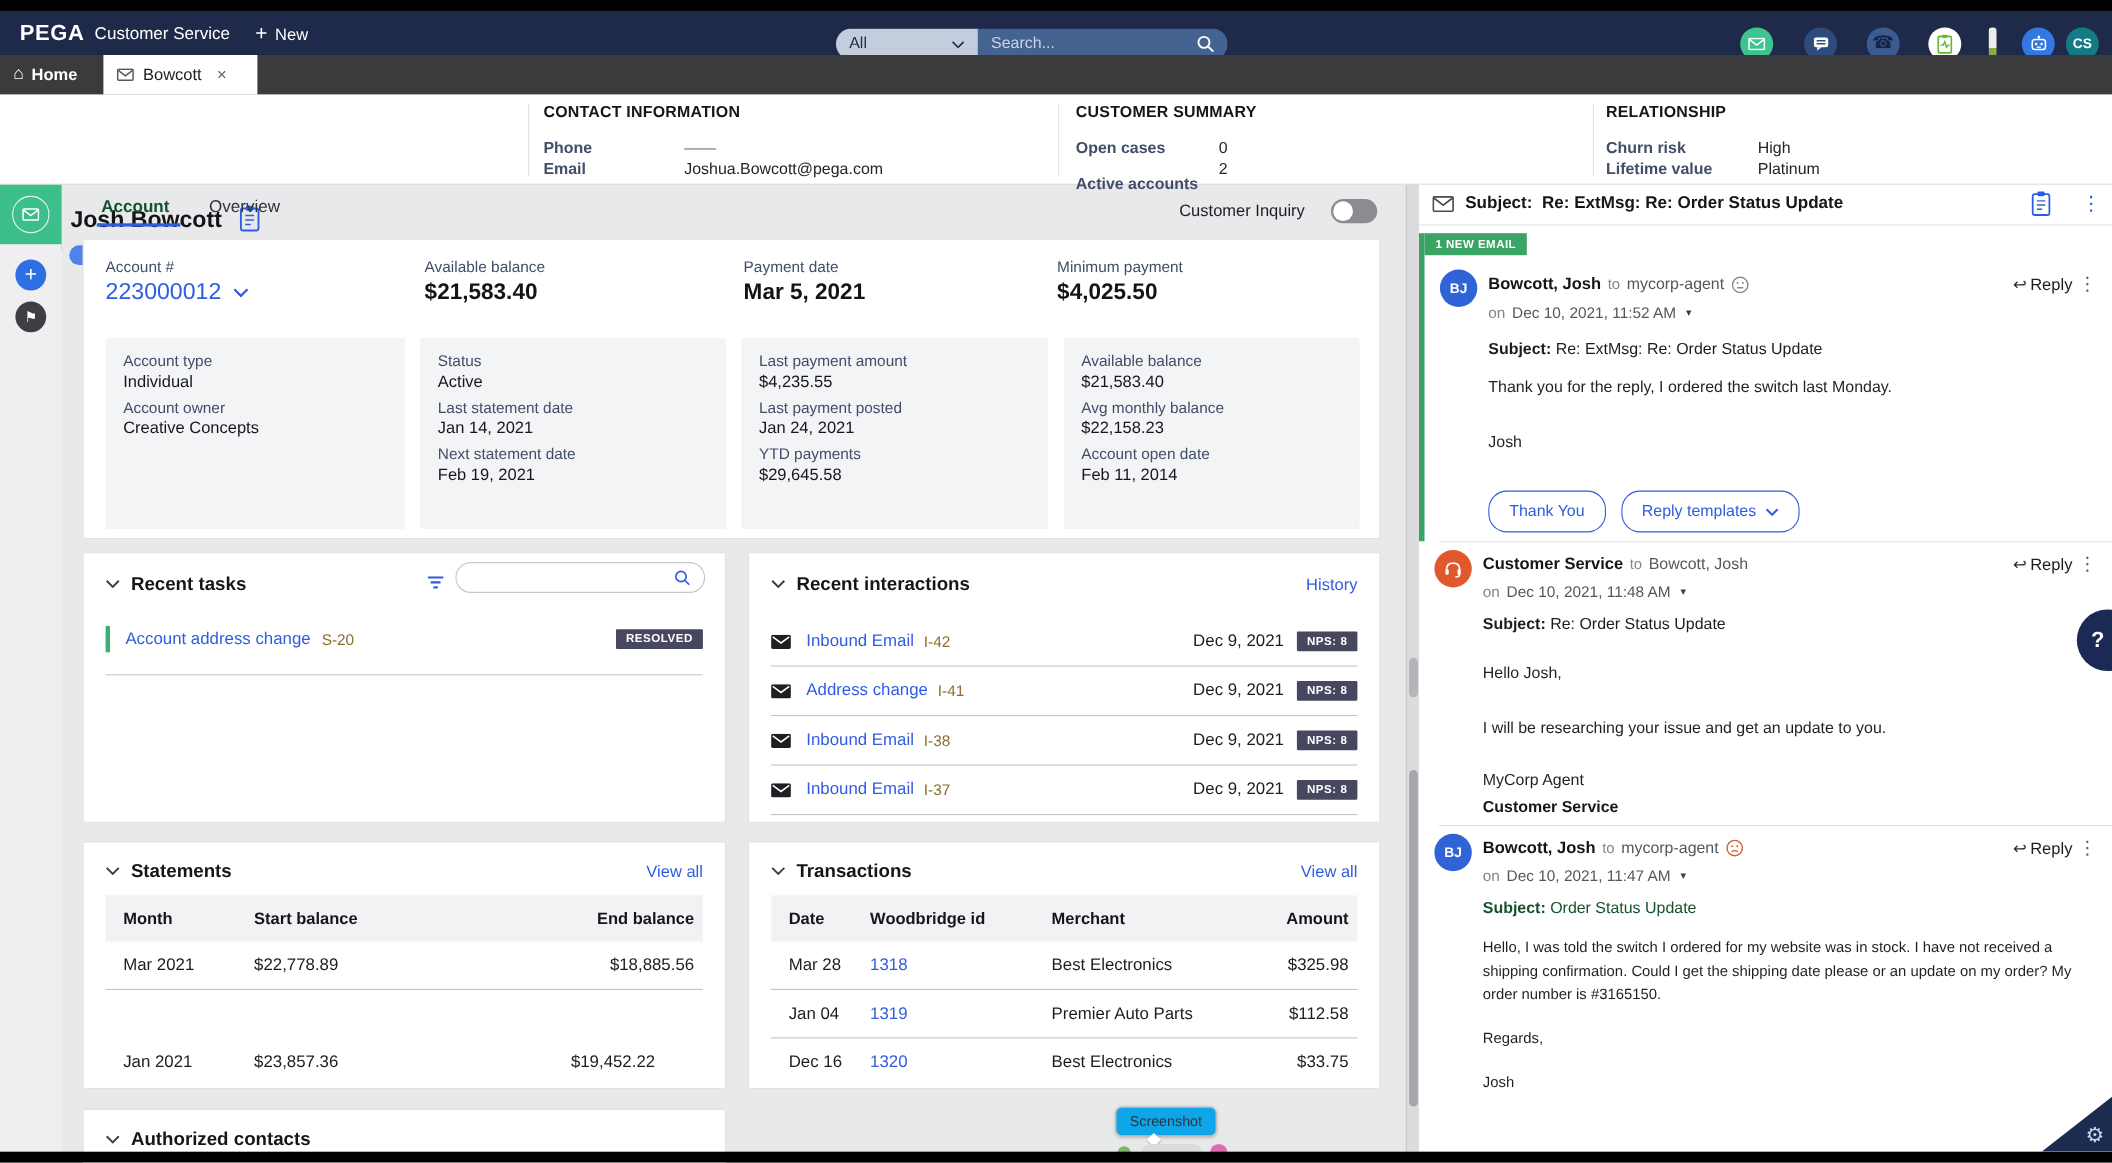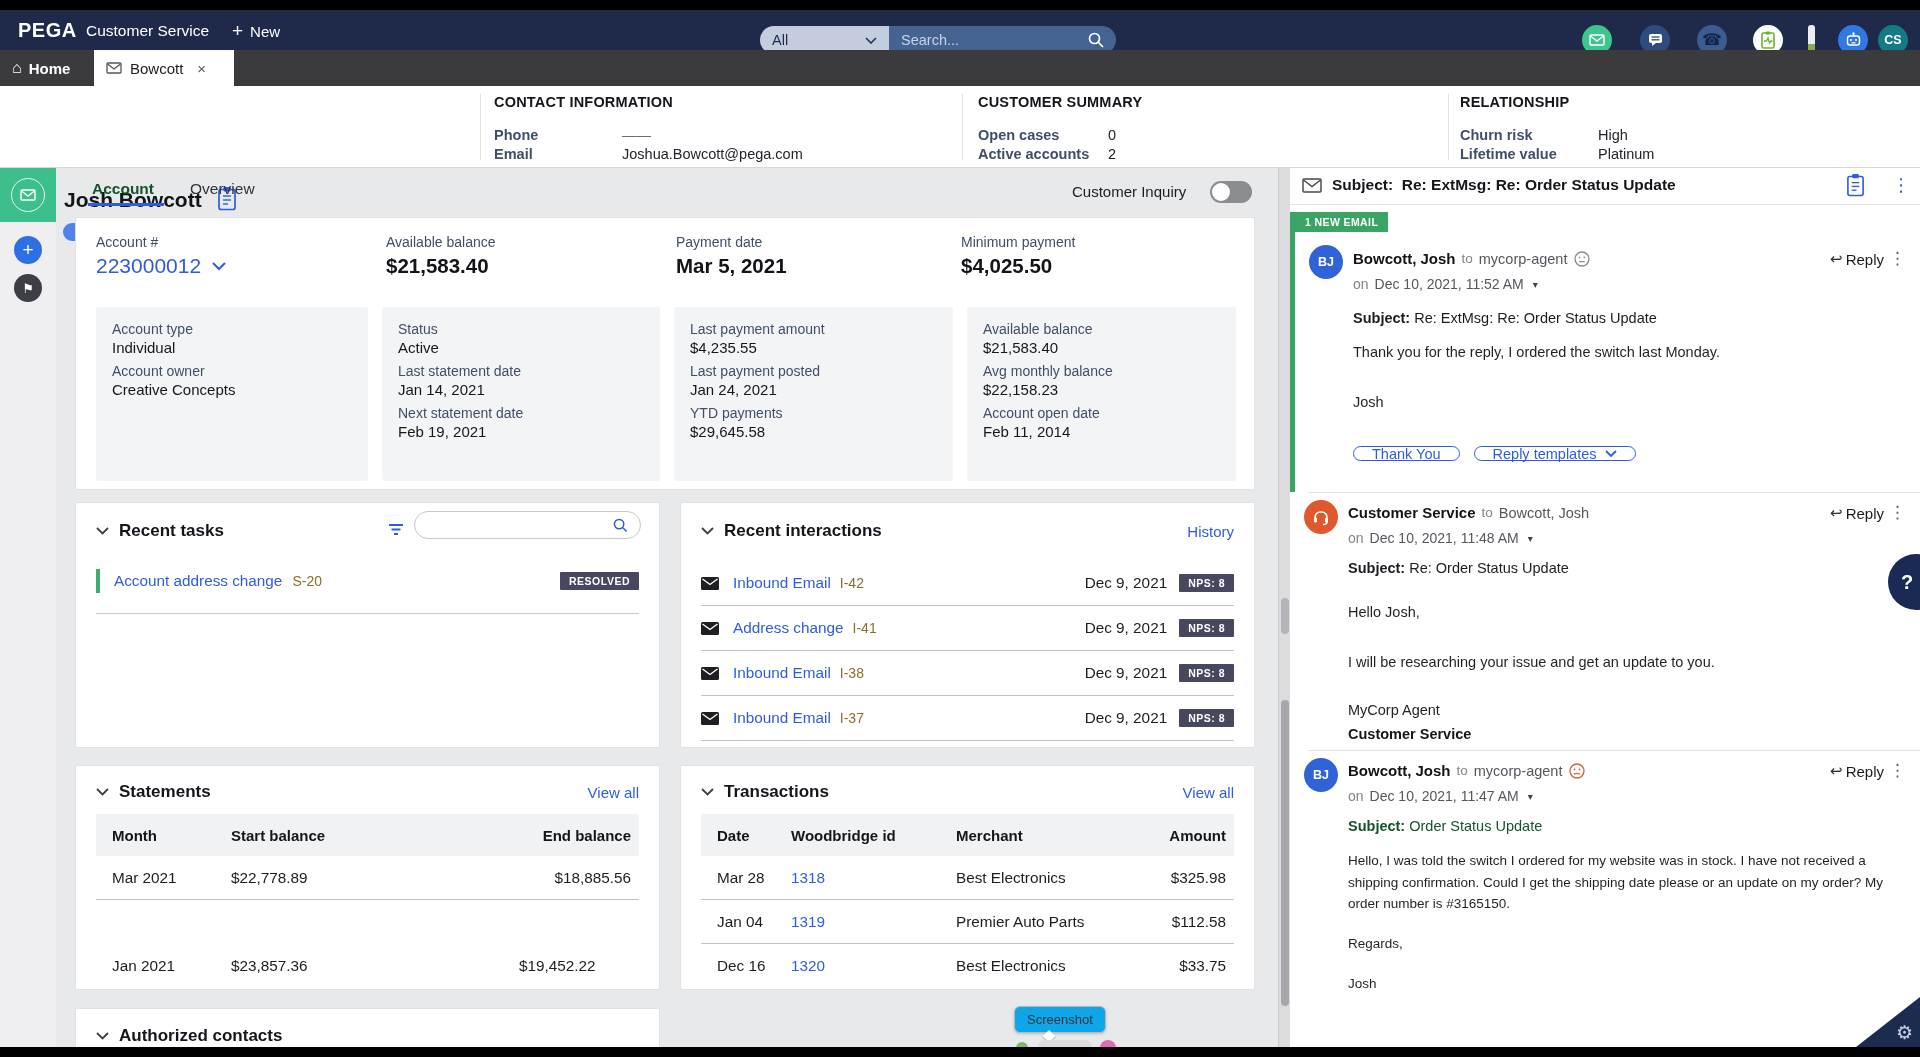--- a/index.html
+++ b/index.html
@@ -15,21 +15,21 @@
   .card{position:absolute;background:#fff;border:1px solid #e2e2e4;border-radius:2px}
   .subcard{position:absolute;top:89px;height:174px;background:#f3f4f6;border-radius:2px;padding:13px 16px}
   .fld{margin-bottom:4px}
   .badge{display:inline-block;background:#474760;color:#fff;font-size:10.5px;font-weight:bold;letter-spacing:.5px;padding:3px 9px;border-radius:1px}
   .thead{position:absolute;left:20px;right:20px;height:42px;background:#f1f2f4;display:flex;align-items:center;font-weight:bold;font-size:15px;color:#14161a}
   .trow{position:absolute;left:20px;right:20px;height:44px;display:flex;align-items:center;font-size:15.3px;color:#1b1d22}
   .rowline{border-bottom:1px solid #c3c4c7}
   .hlabel{font-size:14.5px;color:#414e68;font-weight:bold}
   .hval{font-size:14.5px;color:#22242b}
   .htitle{font-size:14.5px;font-weight:bold;color:#14161b;letter-spacing:.2px}
-  .pillbtn{display:inline-flex;align-items:center;justify-content:center;height:15px;border:1.5px solid #2e5ce0;border-radius:17px;color:#2e5ce0;font-size:14.5px;background:#fff;padding:0 18px;cursor:pointer}
+  .pillbtn{display:inline-flex;align-items:center;justify-content:center;height:38px;border:1.5px solid #2e5ce0;border-radius:17px;color:#2e5ce0;font-size:14.5px;background:#fff;padding:0 18px;cursor:pointer}
   .kebab{color:#5a5d66;font-size:17px;line-height:17px;cursor:pointer}
   .divider{position:absolute;left:18px;right:0;height:1px;background:#e3e3e5}
   input::placeholder{color:#c9d4e8}
 </style>
 </head>
 <body>
 
 <div id="page">
 
   <div class="a" style="left:0;top:0;width:1920px;height:10px;background:#000"></div>
@@ -132,21 +132,21 @@
 
     <div class="a htitle" style="left:494px;top:8px">CONTACT INFORMATION</div>
     <div class="a hlabel" style="left:494px;top:41px">Phone</div>
     <div class="a hval" style="left:622px;top:41px;color:#6a6d75">——</div>
     <div class="a hlabel" style="left:494px;top:60px">Email</div>
     <div class="a hval" style="left:622px;top:60px">Joshua.Bowcott@pega.com</div>
 
     <div class="a htitle" style="left:978px;top:8px">CUSTOMER SUMMARY</div>
     <div class="a hlabel" style="left:978px;top:41px">Open cases</div>
     <div class="a hval" style="left:1108px;top:41px">0</div>
-    <div class="a hlabel" style="left:978px;top:60px">Active accounts</div>
+    <div class="a hlabel" style="left:978px;top:74px">Active accounts</div>
     <div class="a hval" style="left:1108px;top:60px">2</div>
 
     <div class="a htitle" style="left:1460px;top:8px">RELATIONSHIP</div>
     <div class="a hlabel" style="left:1460px;top:41px">Churn risk</div>
     <div class="a hval" style="left:1598px;top:41px">High</div>
     <div class="a hlabel" style="left:1460px;top:60px">Lifetime value</div>
     <div class="a hval" style="left:1598px;top:60px">Platinum</div>
   </div>
 
   <div class="a" style="left:0;top:168px;width:56px;height:879px;background:#efeff1">

